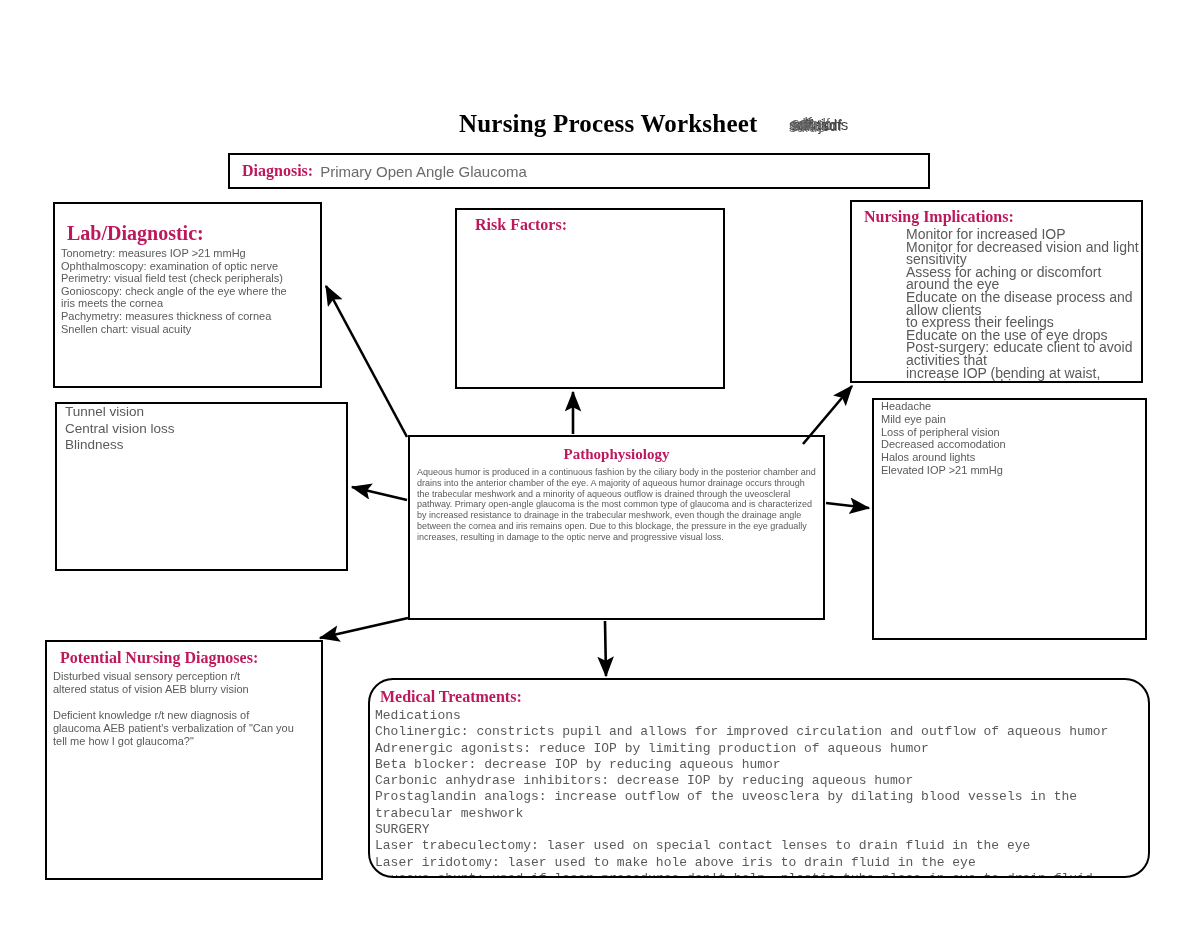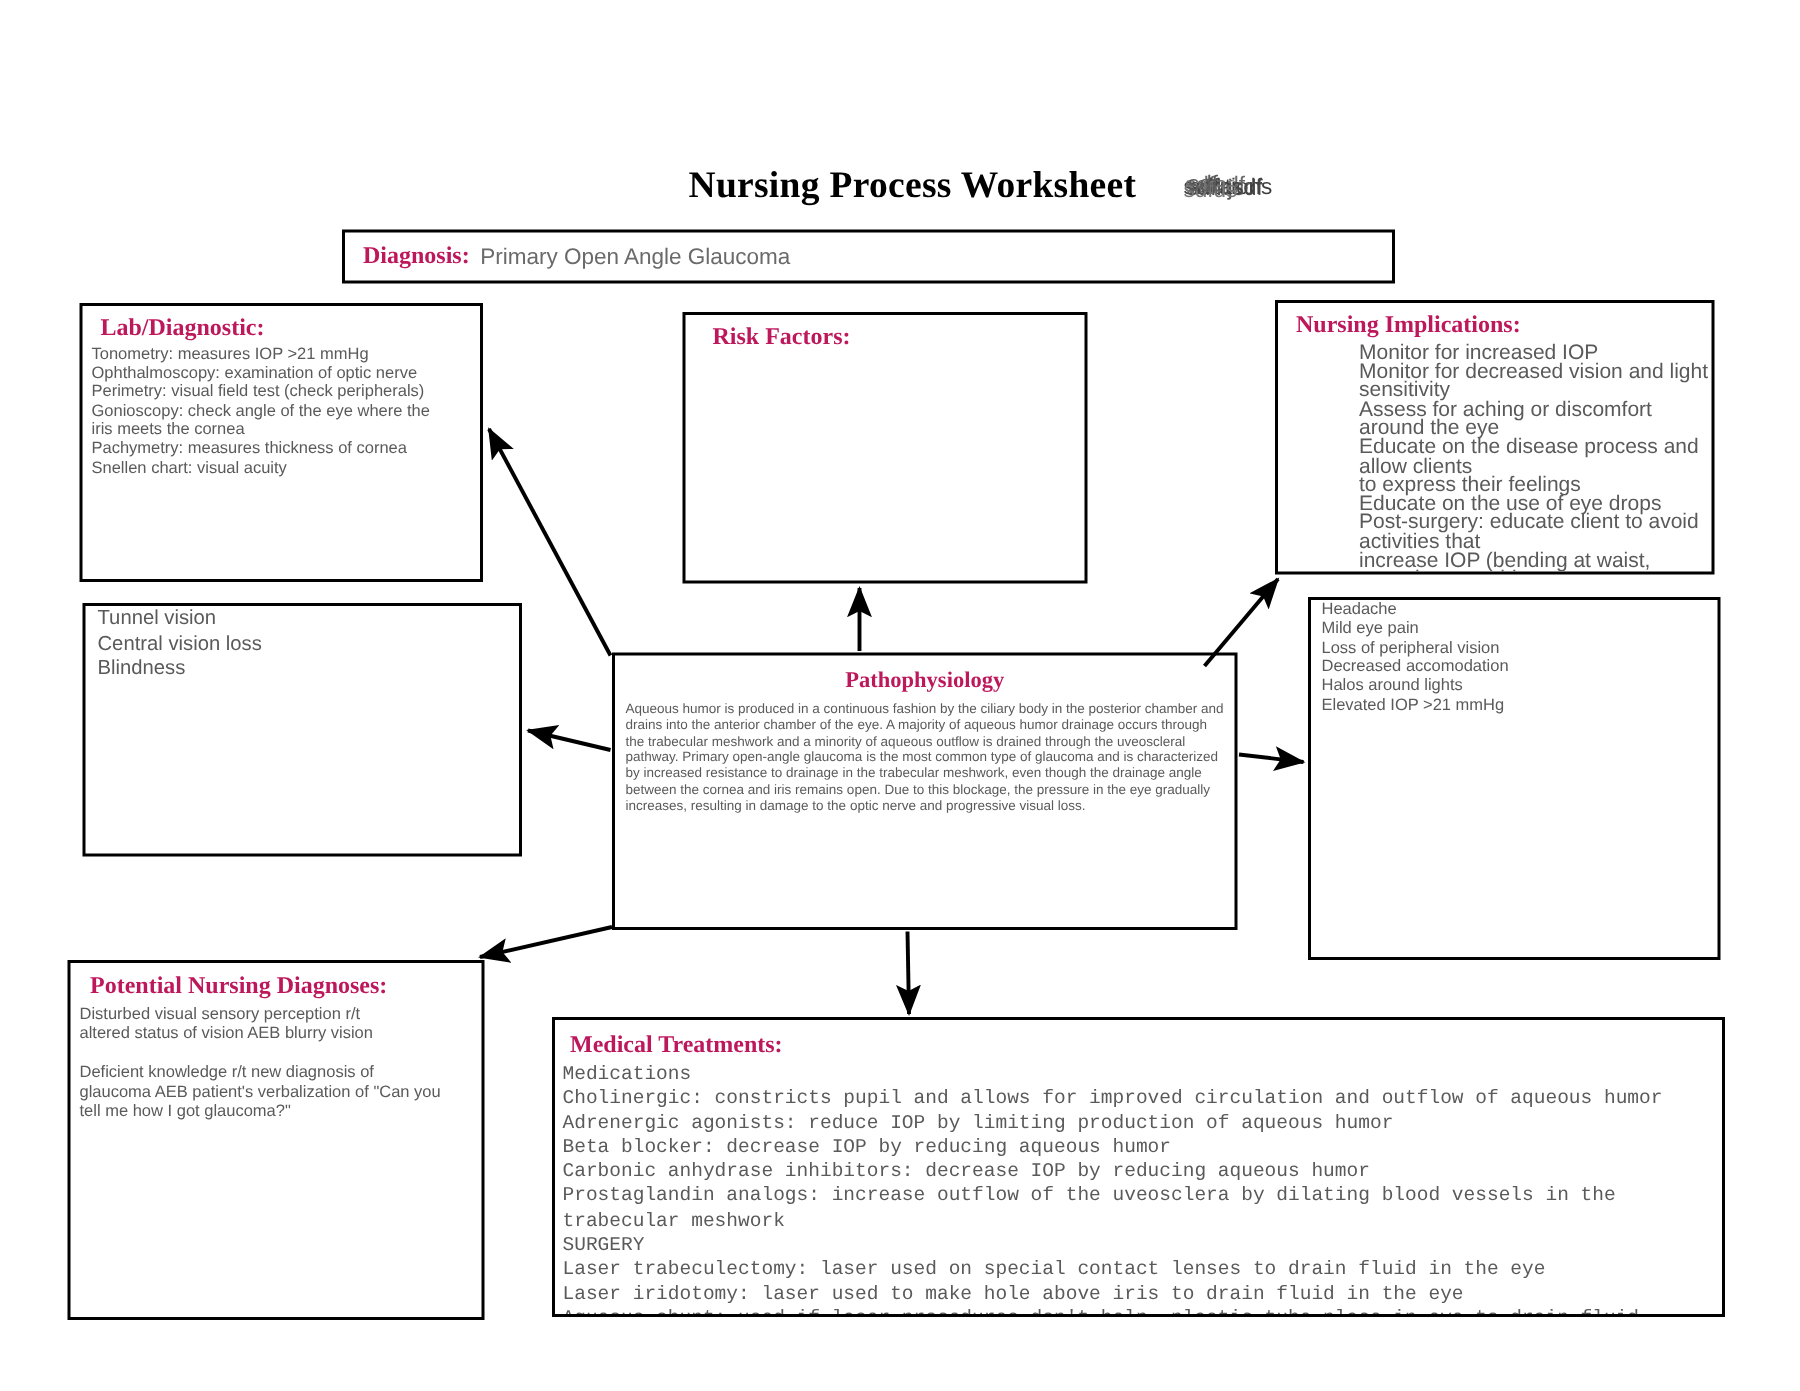--- a/index.html
+++ b/index.html
@@ -84,21 +84,21 @@
     font-size: 16px;
     margin-right: 7px;
   }
   #diagnosis-box .box-body {
     font-size: 15px;
     color: #6a6a6a;
   }
 
   
   #lab-box { left: 53px; top: 202px; width: 269px; height: 186px; }
-  #lab-box .box-title { font-size: 16px; padding: 6px 0 2px 12px; }
+  #lab-box .box-title { font-size: 20px; padding: 18px 0 2px 12px; }
   #lab-box .box-body  { font-size: 11px; line-height: 12.6px; padding: 0 4px 0 6px; }
 
   
   #risk-box { left: 455px; top: 208px; width: 270px; height: 181px; }
   #risk-box .box-title { font-size: 16px; padding: 6px 0 4px 18px; }
   #risk-box .box-body  { font-size: 11px; line-height: 12.6px; padding: 0 4px 0 7px; }
 
   
   #implications-box { left: 850px; top: 200px; width: 293px; height: 183px; }
   #implications-box .box-title { font-size: 16px; padding: 6px 0 2px 12px; }
@@ -128,21 +128,21 @@
     text-align: left;
     white-space: normal;
   }
 
   
   #diagnoses-box { left: 45px; top: 640px; width: 278px; height: 240px; }
   #diagnoses-box .box-title { font-size: 16px; padding: 7px 0 3px 13px; }
   #diagnoses-box .box-body  { font-size: 11px; line-height: 13px; padding: 0 2px 0 6px; }
 
   
-  #treatments-box { left: 368px; top: 678px; width: 782px; height: 200px; }
+  #treatments-box { left: 368px; top: 678px; width: 782px; height: 200px; border-radius: 25px; }
   #treatments-box .box-title { font-size: 16px; padding: 8px 0 2px 10px; }
   #treatments-box .box-body  { font-size: 13px; line-height: 16.3px; padding: 0 4px 0 5px; font-family: Liberation Mono, monospace; }
 
   
   #arrow-layer {
     position: absolute;
     left: 0; top: 0;
     width: 1200px; height: 927px;
     pointer-events: none;
   }

